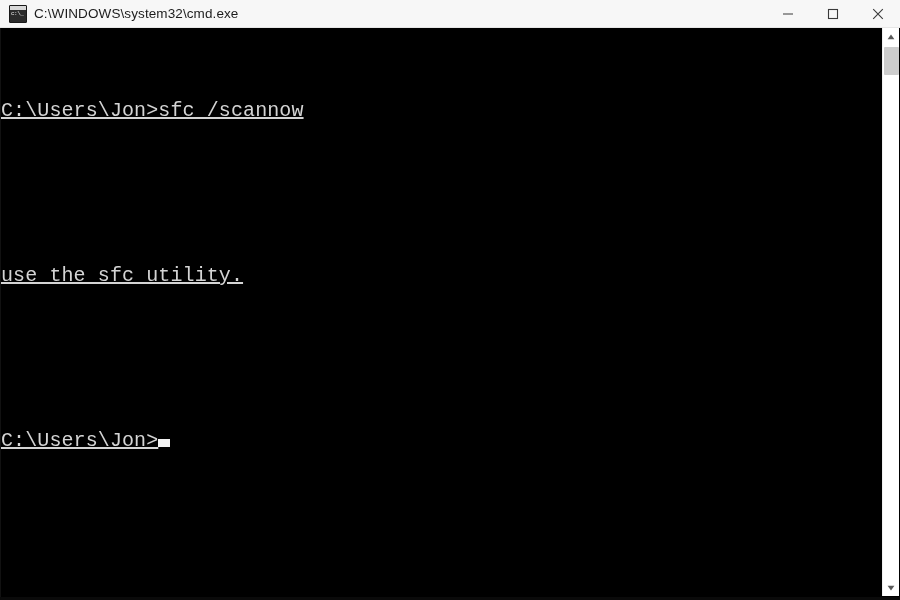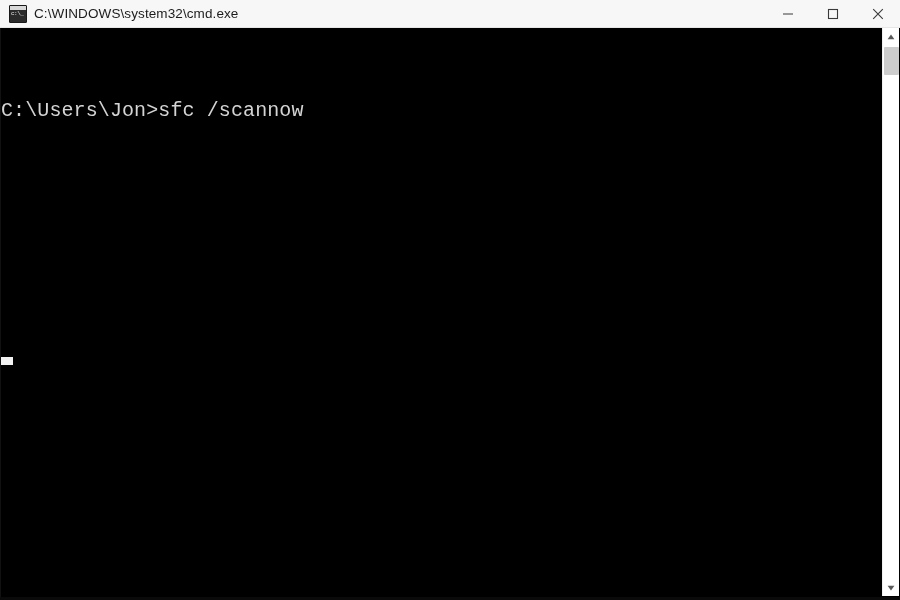--- a/index.html
+++ b/index.html
@@ -107,21 +107,21 @@
   #console-text {
     font-family: "Liberation Mono", "DejaVu Sans Mono", monospace;
     font-size: 20px;
     line-height: 27.5px;
     color: #d4d4d4;
     white-space: pre;
     padding: 14px 0 0 1px;
     margin: 0;
     letter-spacing: 0.1px;
   }
-  .cline { display: block; height: 27.5px; position: relative; }
+  .cline { display: block; height: 27.5px; position: relative; text-decoration: underline; }
 
   .cursor-block {
     display: inline-block;
     width: 12px;
     height: 8px;
     background: #f2f2f2;
     vertical-align: baseline;
     margin-bottom: -1px;
   }
 
@@ -204,22 +204,23 @@
           <path d="M1.2 1.2 L10.8 10.8 M10.8 1.2 L1.2 10.8" stroke="#3a3a3a" stroke-width="1.1" fill="none"></path>
         </svg>
       </button>
     </div>
   </div>
 
   <div id="console">
     <div id="console-text">
       <span class="cline">C:\Users\Jon&gt;sfc /scannow</span>
       <span class="cline"></span>
+      <span class="cline">use the sfc utility.</span>
       <span class="cline"></span>
-      <span class="cline"><span class="cursor-block"></span></span>
+      <span class="cline"><span>C:\Users\Jon&gt;</span><span class="cursor-block"></span></span>
     </div>
   </div>
 
   <div id="left-edge"></div>
 
   <div id="scrollbar">
     <div class="sb-arrow" id="sb-up">
       <svg width="8" height="6" viewBox="0 0 8 6">
         <path d="M4 0.6 L7.4 5.2 L0.6 5.2 Z" fill="#5a5a5a"></path>
       </svg>

